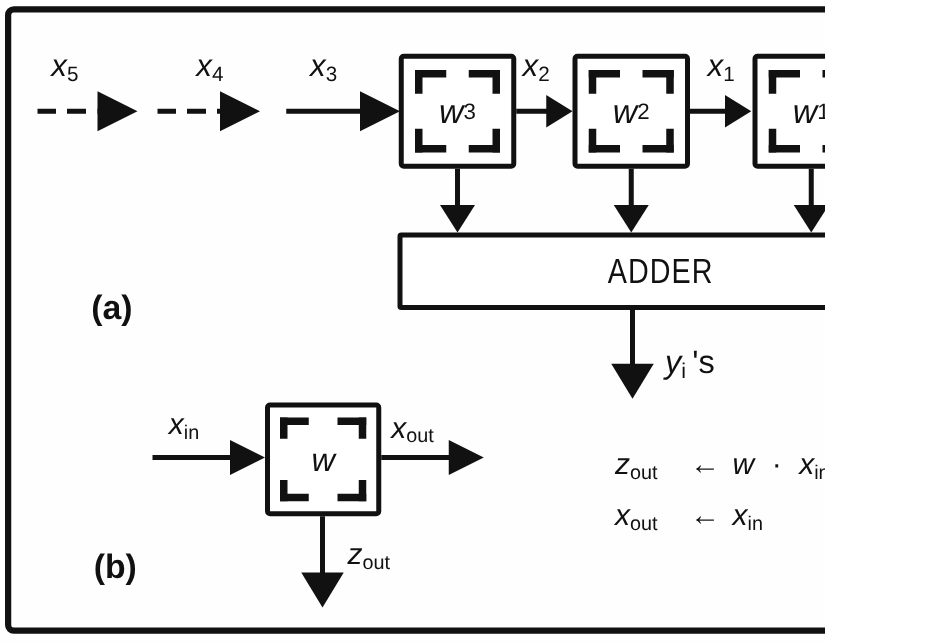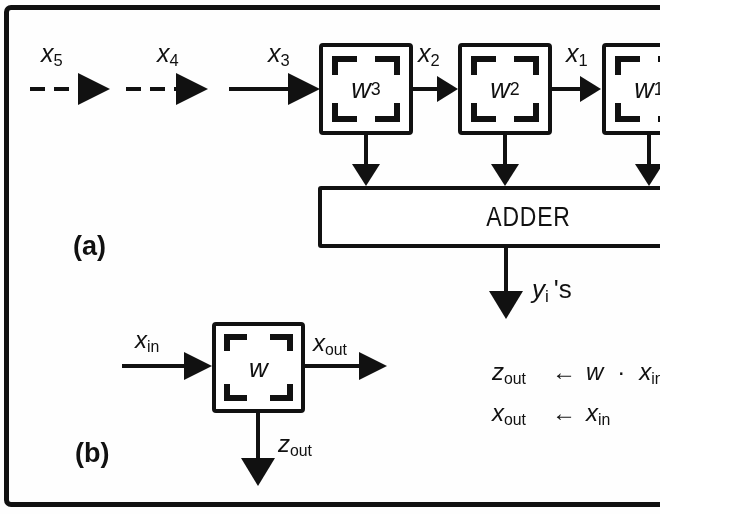--- a/index.html
+++ b/index.html
@@ -43,21 +43,21 @@
   .eq .tok{margin-right:14px;}
 </style>
 </head>
 <body>
 
 <div class="canvas">
   <div class="frame"></div>
 
   <span class="lbl" style="left:41px;top:41px;"><i>x</i><sub>5</sub></span>
   <span class="lbl" style="left:157px;top:41px;"><i>x</i><sub>4</sub></span>
-  <span class="lbl" style="left:268px;top:41px;"><i>x</i><sub>3</sub></span>
+  <span class="lbl" style="left:248px;top:41px;"><i>x</i><sub>3</sub></span>
   <span class="lbl" style="left:418px;top:41px;"><i>x</i><sub>2</sub></span>
   <span class="lbl" style="left:566px;top:41px;"><i>x</i><sub>1</sub></span>
 
   <div class="hdash" style="left:30px;top:87px;width:48px;"></div>
   <div class="tri-r" style="left:78px;top:73px;"></div>
   <div class="hdash" style="left:126px;top:87px;width:50px;"></div>
   <div class="tri-r" style="left:176px;top:73px;"></div>
   <div class="hline" style="left:229px;top:87px;width:59px;"></div>
   <div class="tri-r" style="left:288px;top:73px;"></div>
 

